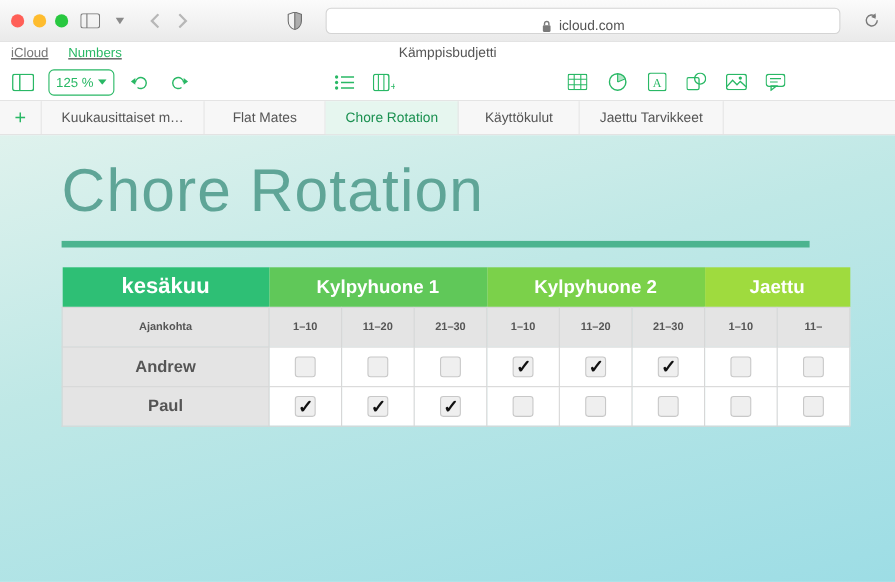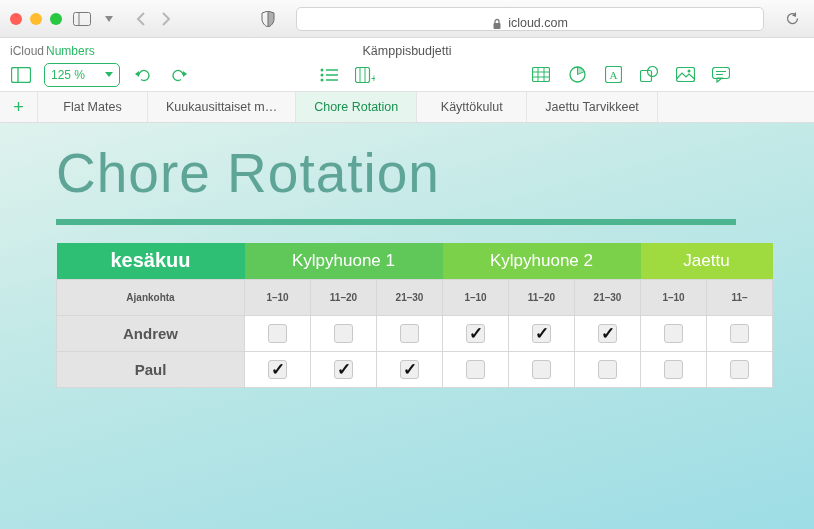--- a/index.html
+++ b/index.html
@@ -32,44 +32,45 @@
   .chev { display:flex; align-items:center; gap:2px; margin-left:4px;}
   .addr {
     flex:1; height:24px; background:#fff; border:1px solid #d4d4d4; border-radius:5px;
     margin: 0 8px; display:flex; align-items:flex-end; justify-content:center;
     color:#555; font-size:12.5px; gap:6px;
   }
 
   
   .titlebar {
     height:20px;
-    display:flex; align-items:flex-end;
+    display:flex; align-items:flex-start;
     padding: 3px 10px 0 10px;
     font-size:12px;
+    text-decoration:underline;
   }
   .titlebar .bc1{ color:#777; }
-  .titlebar .bc2{ color:#28b865; font-weight:500; margin-left:2px;}
+  .titlebar .bc2{ color:#28b865; font-weight:500; margin-left:18px;}
   .doc-title { position:absolute; left:50%; transform:translateX(-50%); color:#555; font-size:12.5px; font-weight:500;}
 
   
   .toolbar {
     height:34px;
     display:flex; align-items:center;
     padding:0 8px;
     gap:10px;
     border-bottom:1px solid #e1e1e1;
   }
   .tb-icon {
     width:26px; height:24px; display:flex; align-items:center; justify-content:center;
     color:#29b865;
   }
   .zoom {
     height:24px; border:1px solid #29b865; border-radius:5px;
     display:flex; align-items:center; padding:0 6px; color:#29b865;
-    font-size:12px; gap:20px; font-weight:500;
+    font-size:12px; gap:4px; font-weight:500;
   }
   .tb-spacer { width: 104px; }
   .tb-spacer2 { width: 130px; }
 
   
   .sheets {
     height:31px; background:#f7f7f7;
     display:flex; align-items:stretch;
     border-bottom:1px solid #dedede;
   }
@@ -115,21 +116,21 @@
   }
   .chore th, .chore td {
     height:36px;
     text-align:center;
   }
   .hdr-month {
     width:188px; background:#2ebf75; color:#fff; font-weight:700; font-size:20px;
     text-align:center;
   }
   .hdr-group {
-    background:#60c859; color:#fff; font-weight:400; font-size:17px;
+    background:#60c859; color:#fff; font-weight:700; font-size:17px;
   }
   .hdr-group.g2 { background:#7bd14a; }
   .hdr-group.g3 { background:#9fdb3e; }
   .sub th {
     background:#e4e4e4; color:#555; font-weight:600; font-size:10px;
     border:1px solid #d7d7d7;
   }
   .sub th.name { text-align:center; width:188px; font-weight:700; }
   .sub th.range { width:66px; }
   .row td.name {
@@ -303,24 +304,24 @@
         <polygon points="5,11 5,15 10,11" fill="none" stroke="#29b865" stroke-width="1.2"></polygon>
         <line x1="4" y1="4.5" x2="14" y2="4.5" stroke="#29b865"></line>
         <line x1="4" y1="7.5" x2="11" y2="7.5" stroke="#29b865"></line>
       </svg>
   </div>
 </div>
 
 <div class="sheets">
   <div class="add-sheet">+</div>
   <div class="sheet-tab">
+      <span>Kuukausittaiset m…</span>
+    </div>
+  <div class="sheet-tab">
       <span>Flat Mates</span>
-    </div>
-  <div class="sheet-tab">
-      <span>Kuukausittaiset m…</span>
     </div>
   <div class="sheet-tab active">
       <span>Chore Rotation</span>
     </div>
   <div class="sheet-tab">
       <span>Käyttökulut</span>
     </div>
   <div class="sheet-tab">
       <span>Jaettu Tarvikkeet</span>
     </div>

